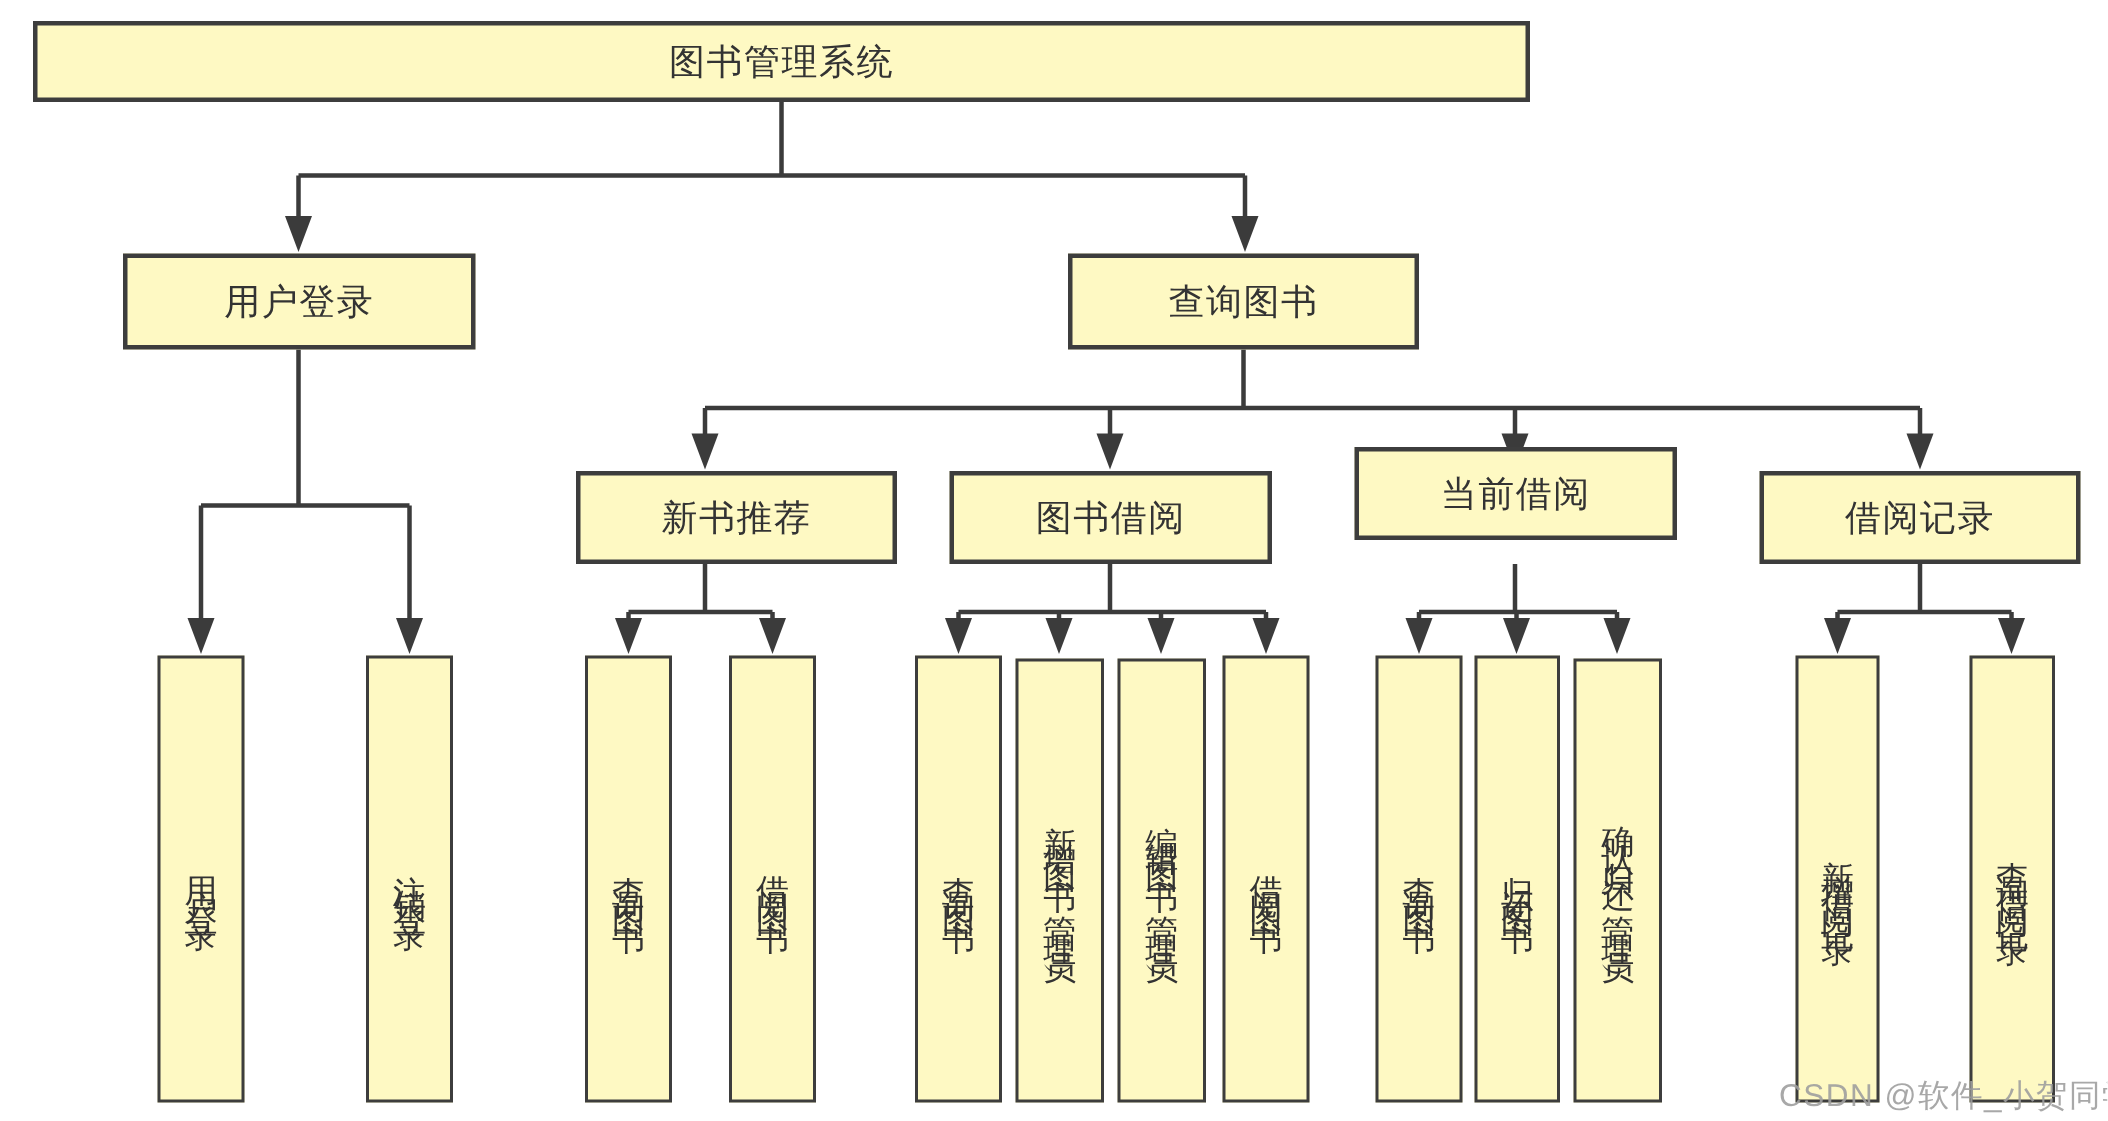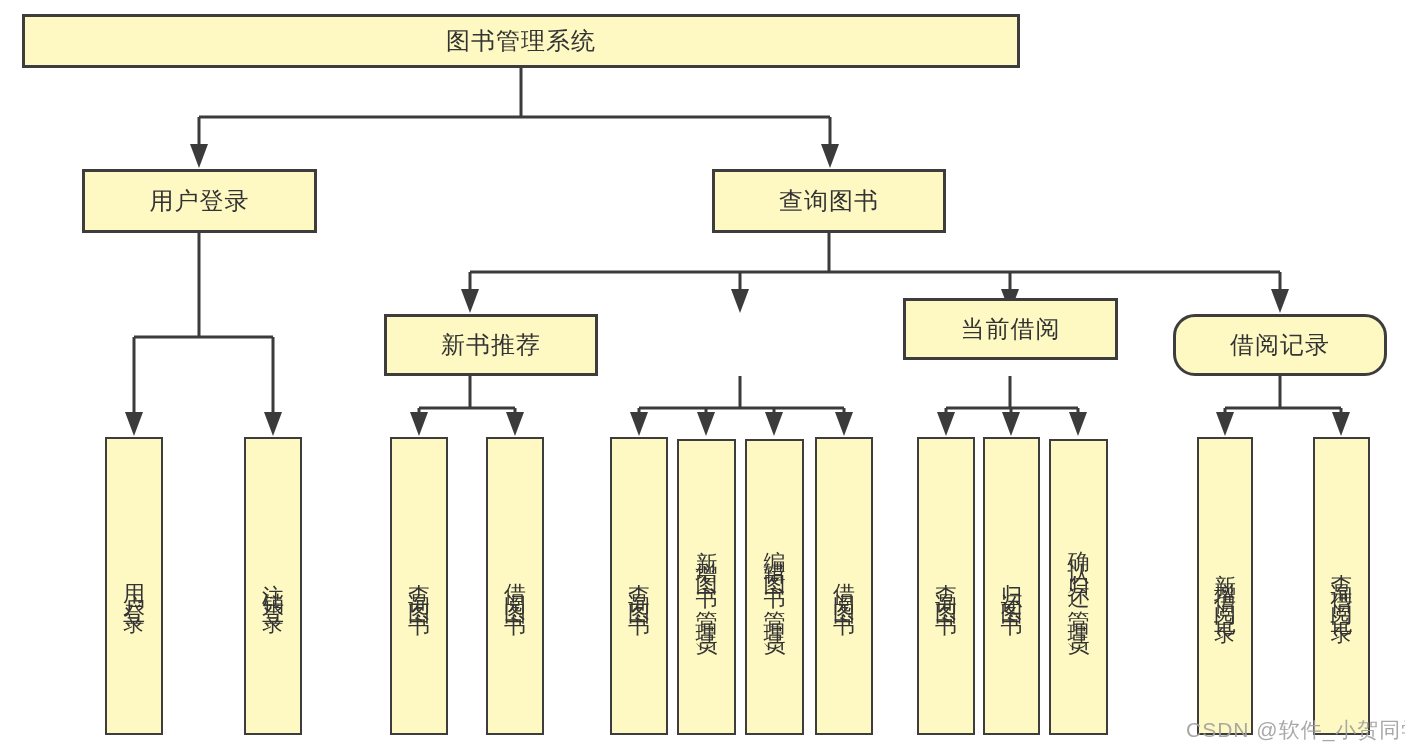--- a/index.html
+++ b/index.html
@@ -58,21 +58,21 @@
     white-space: nowrap;
     letter-spacing: 1px;
   }
   
   #root-box       { left: 22px;   top: 14px;  width: 998px; height: 54px; }
   #user-login-box { left: 82px;   top: 169px; width: 235px; height: 64px; }
   #book-mgmt-box  { left: 712px;  top: 169px; width: 234px; height: 64px; }
   #newbook-box    { left: 384px;  top: 314px; width: 214px; height: 62px; }
   #borrowing-box  { left: 633px;  top: 314px; width: 215px; height: 62px; }
   #current-box    { left: 903px;  top: 298px; width: 215px; height: 62px; }
-  #records-box    { left: 1173px; top: 314px; width: 214px; height: 62px; border-radius: 22px; }
+  #records-box    { left: 1173px; top: 314px; width: 214px; height: 62px; }
   #leaf-a1 { left: 105px;  top: 437px; width: 58px; height: 298px; }
   #leaf-a2 { left: 244px;  top: 437px; width: 58px; height: 298px; }
   #leaf-b1 { left: 390px;  top: 437px; width: 58px; height: 298px; }
   #leaf-b2 { left: 486px;  top: 437px; width: 58px; height: 298px; }
   #leaf-c1 { left: 610px;  top: 437px; width: 58px; height: 298px; }
   #leaf-c2 { left: 677px;  top: 439px; width: 59px; height: 296px; }
   #leaf-c3 { left: 745px;  top: 439px; width: 59px; height: 296px; }
   #leaf-c4 { left: 815px;  top: 437px; width: 58px; height: 298px; }
   #leaf-d1 { left: 917px;  top: 437px; width: 58px; height: 298px; }
   #leaf-d2 { left: 983px;  top: 437px; width: 57px; height: 298px; }
@@ -127,20 +127,21 @@
       <polygon points="1332,412 1350,412 1341,436"></polygon>
     </g>
   </svg>
 
   <div id="root-box" class="box h-box">图书管理系统</div>
 
   <div id="user-login-box" class="box h-box">用户登录</div>
   <div id="book-mgmt-box" class="box h-box">查询图书</div>
 
   <div id="newbook-box" class="box h-box">新书推荐</div>
+  <div id="borrowing-box" class="box h-box">图书借阅</div>
   <div id="current-box" class="box h-box">当前借阅</div>
   <div id="records-box" class="box h-box">借阅记录</div>
 
   <div id="leaf-a1" class="box v-box">用户登录</div>
   <div id="leaf-a2" class="box v-box">注销登录</div>
 
   <div id="leaf-b1" class="box v-box">查询图书</div>
   <div id="leaf-b2" class="box v-box">借阅图书</div>
 
   <div id="leaf-c1" class="box v-box">查询图书</div>

